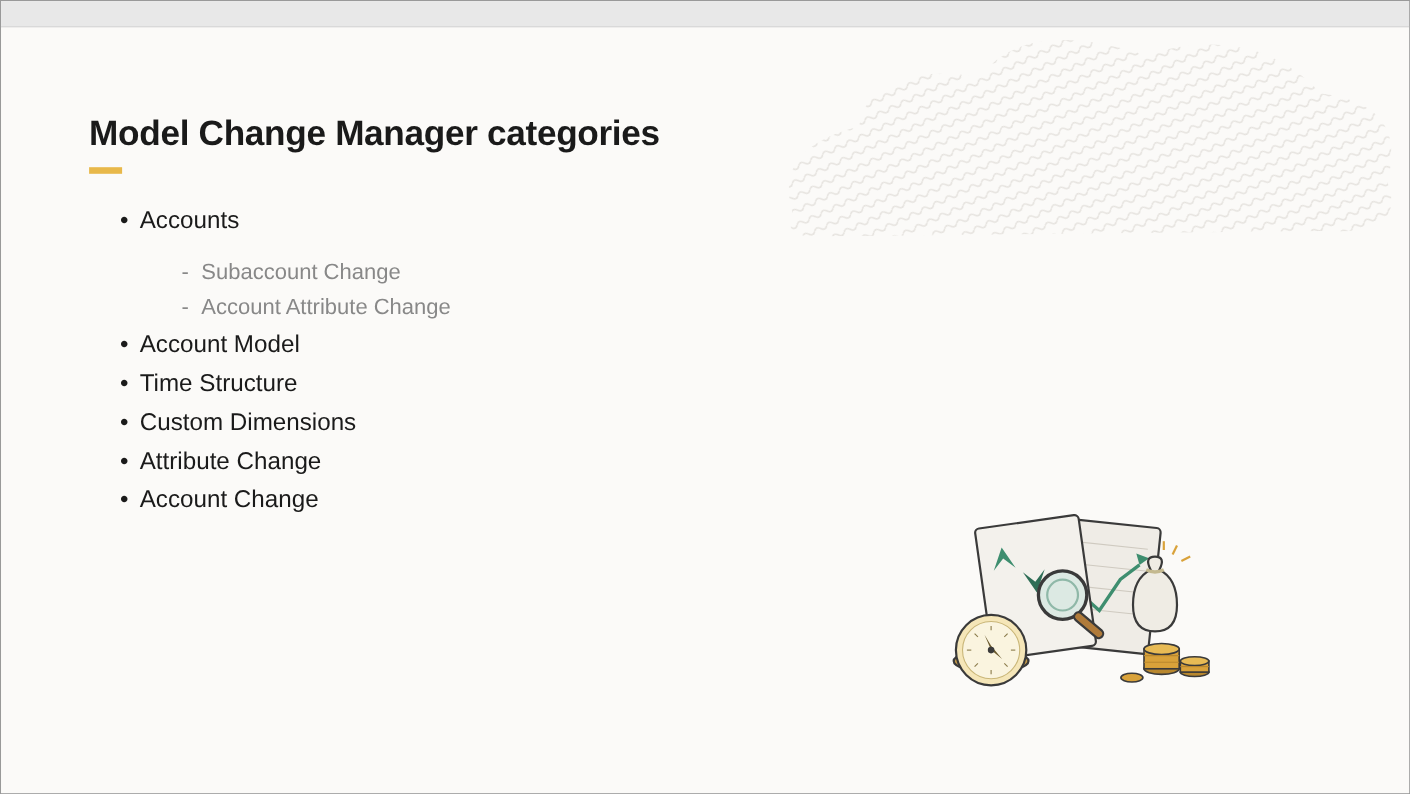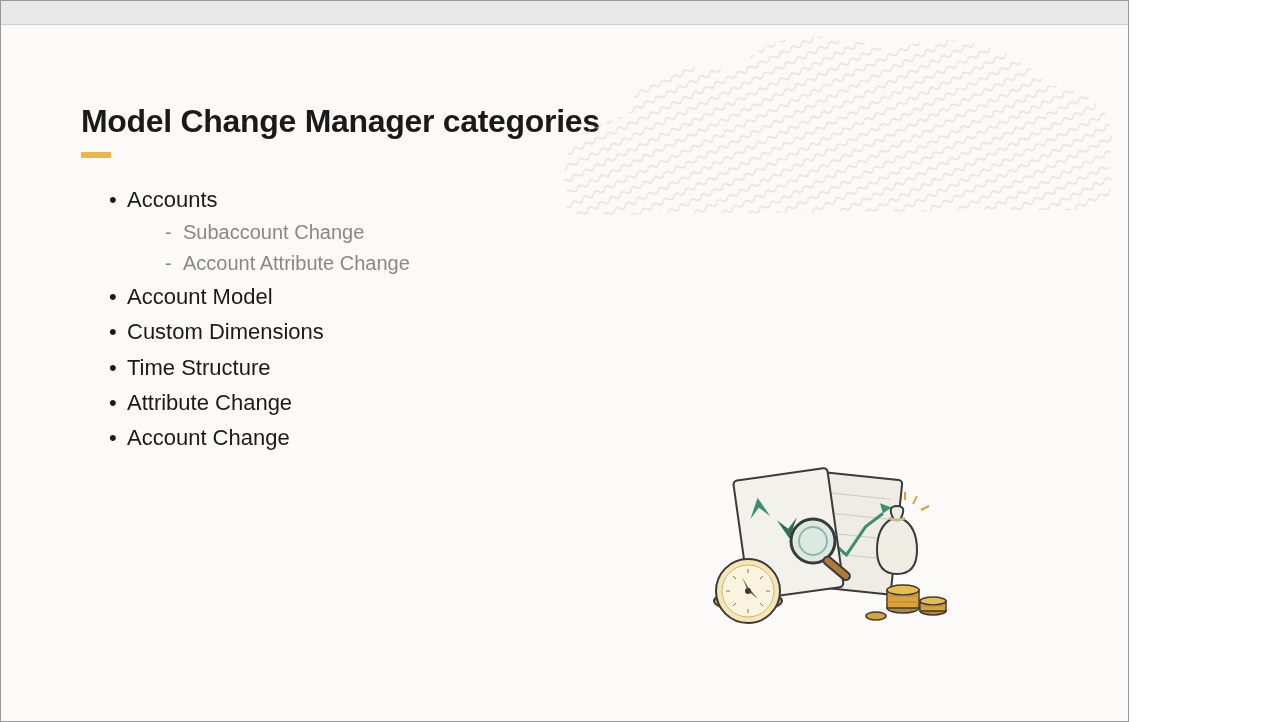--- a/index.html
+++ b/index.html
@@ -4,21 +4,21 @@
   <style>
     * { margin: 0; padding: 0; box-sizing: border-box; }
     body {
       font-family: -apple-system, BlinkMacSystemFont, "Segoe UI", Arial, sans-serif;
       background: #fff;
       width: 1282px;
       height: 722px;
       overflow: hidden;
     }
     .frame {
-      width: 1129px;
+      width: 1282px;
       height: 722px;
       border: 1px solid #999;
       position: relative;
       background: #fff;
     }
     .top-bar {
       height: 24px;
       background: #e8e8e8;
       border-bottom: 1px solid #d0d0d0;
     }
@@ -58,21 +58,21 @@
     ul.main-list > li::before {
       content: "•";
       position: absolute;
       left: 0;
       top: 0;
       color: #1a1a1a;
     }
     ul.sub-list {
       list-style: none;
       padding-left: 38px;
-      margin-top: 0;
+      margin-top: 16px;
     }
     ul.sub-list > li {
       position: relative;
       font-size: 20px;
       color: #888;
       line-height: 1.55;
       padding-left: 18px;
     }
     ul.sub-list > li::before {
       content: "-";
@@ -125,22 +125,22 @@
 
     <ul class="main-list">
       <li>
         <span>Accounts</span>
         <ul class="sub-list">
           <li>Subaccount Change</li>
           <li>Account Attribute Change</li>
         </ul>
       </li>
       <li>Account Model</li>
+      <li>Time Structure</li>
       <li>Custom Dimensions</li>
-      <li>Time Structure</li>
       <li>Attribute Change</li>
       <li>Account Change</li>
     </ul>
 
     <svg class="illustration" viewBox="0 0 280 180">
 
       <g transform="translate(135,10) rotate(6)">
         <rect x="0" y="0" width="90" height="115" rx="4" fill="#efece6" stroke="#3a3a3a" stroke-width="2"></rect>
         <line x1="10" y1="20" x2="80" y2="20" stroke="#cfcac0"></line>
         <line x1="10" y1="40" x2="80" y2="40" stroke="#cfcac0"></line>

